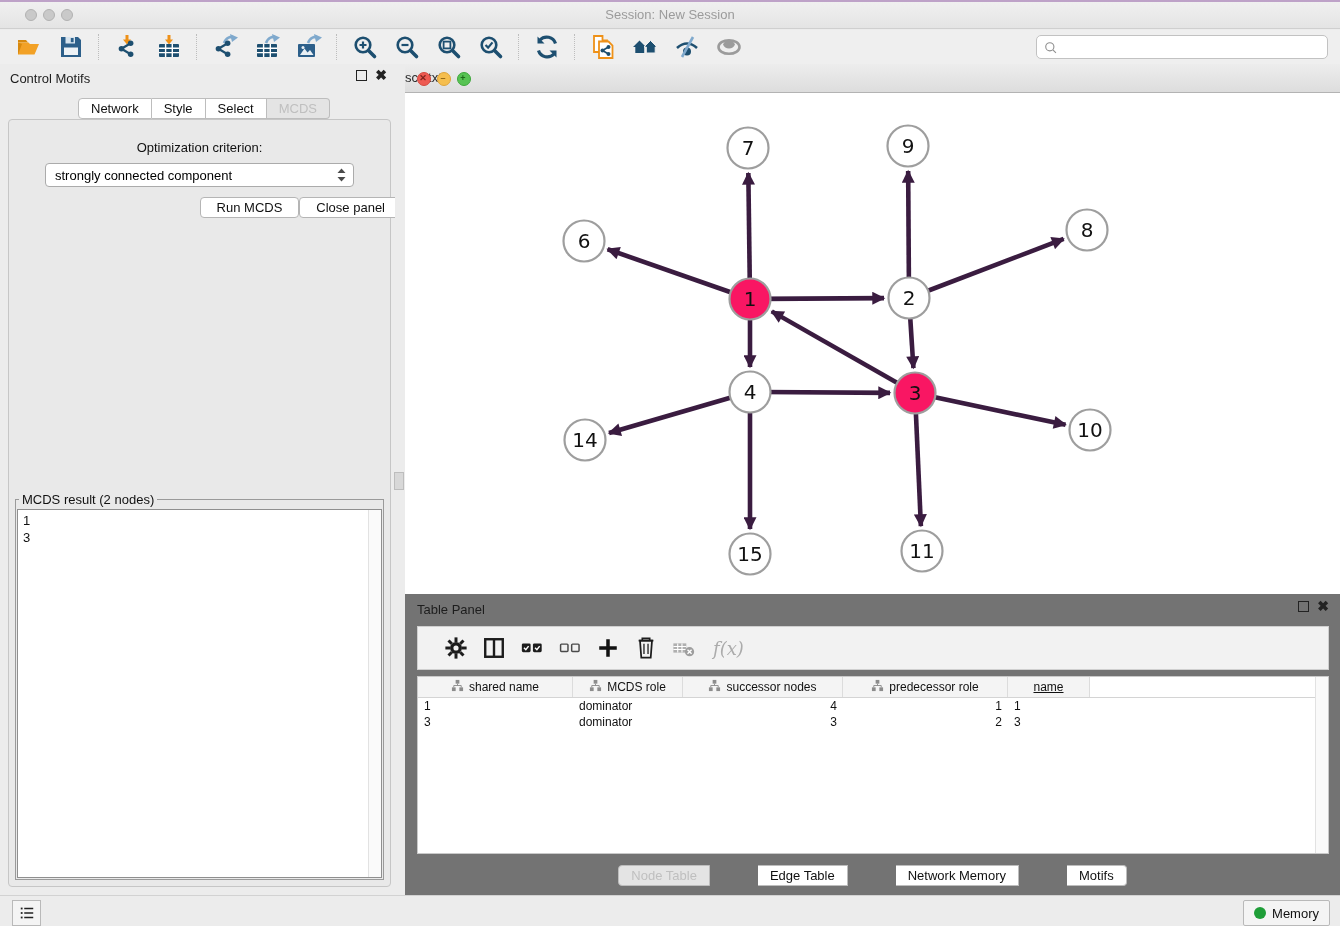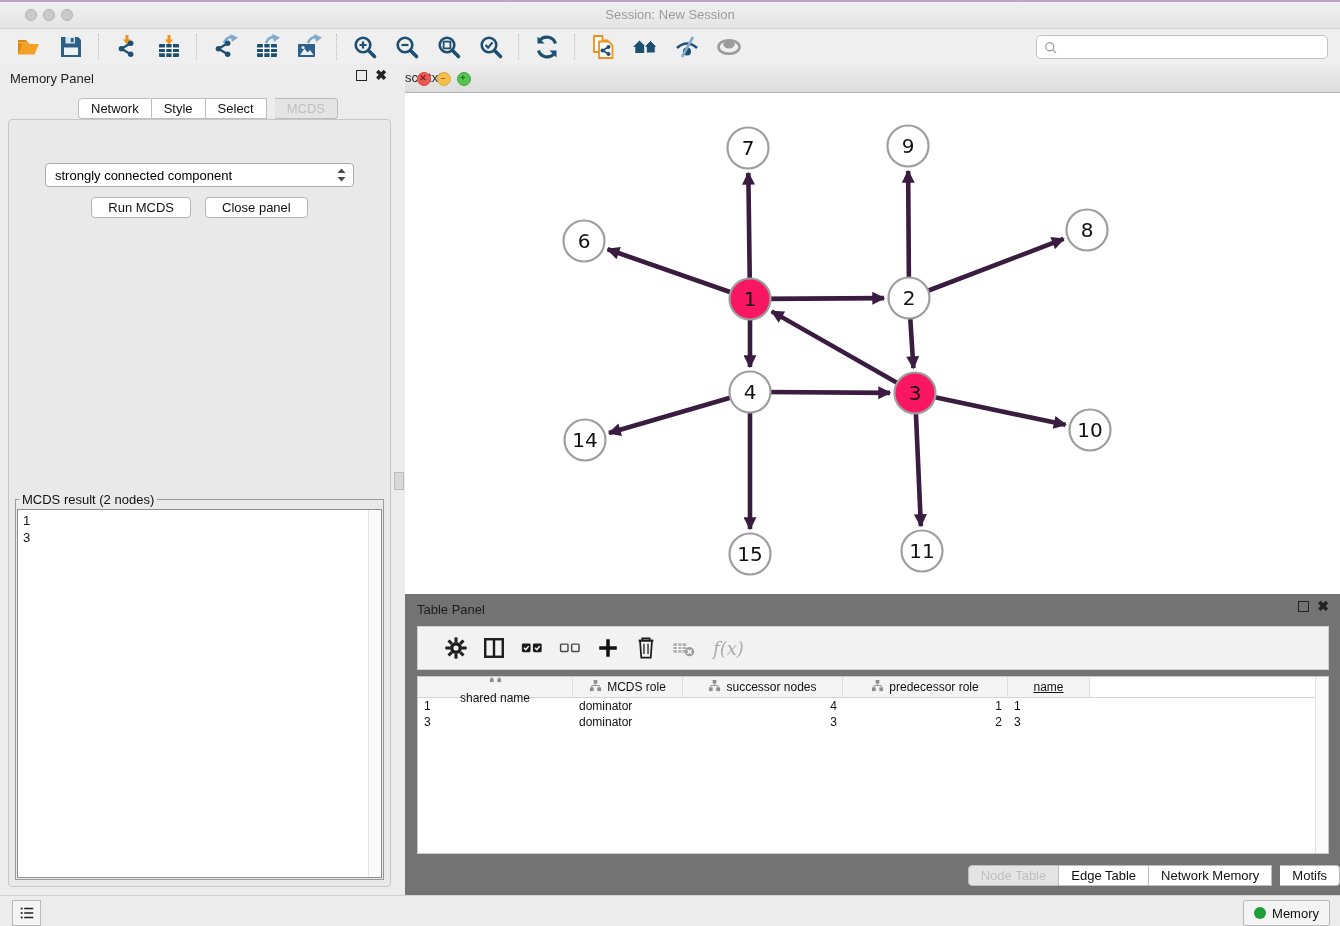--- a/index.html
+++ b/index.html
@@ -26,29 +26,29 @@
   #cp-header{position:absolute;left:0;top:0;width:100%;height:28px;}
   #cp-title{position:absolute;left:10px;top:7px;font-size:13px;color:#1d1d1d;}
   .panel-btns{position:absolute;right:8px;top:6px;display:flex;gap:8px;}
   .float-glyph{width:11px;height:11px;border:1.6px solid #222;box-sizing:border-box;}
   .close-glyph{font-size:14px;font-weight:bold;color:#222;line-height:11px;}
   .tabrow{display:flex;}
   #cp-tabs{position:absolute;left:78px;top:34px;}
   .tab{border:1px solid #BDBDBD;background:#fff;color:#111;font-size:13px;padding:2px 12px;
        border-left-width:0;cursor:default;white-space:nowrap;}
   .tab:first-child{border-left-width:1px;border-radius:4px 0 0 4px;}
-  .tab:last-child{border-radius:0 4px 4px 0;margin-left:8px;}
+  .tab:last-child{border-radius:0 4px 4px 0;}
   .tab.active{background:#E4E4E4;color:#BFBFBF;}
   #cp-box{position:absolute;left:8px;right:4px;top:55px;bottom:8px;background:#E9E9E9;
           border:1px solid #C6C6C6;border-radius:4px;}
   #opt-label{position:absolute;left:0;top:20px;width:100%;text-align:center;font-size:13px;color:#111;}
   #criterion-select{position:absolute;left:36px;right:36px;top:43px;height:22px;background:#fff;
           border:1px solid #ABABAB;border-radius:4px;display:flex;align-items:center;font-size:13px;}
   #criterion-select .val{flex:1;padding-left:9px;}
-  .cp-buttons{position:absolute;left:0;top:77px;width:100%;display:flex;justify-content:center;gap:14px;}
+  .cp-buttons{position:absolute;left:12px;top:77px;width:100%;display:flex;justify-content:flex-end;}
   .mac-btn{background:#fff;border:1px solid #B5B5B5;border-radius:4px;font-size:13px;color:#111;
            padding:2px 16px;font-family:"Liberation Sans",sans-serif;}
   #mcds-fieldset{position:absolute;left:6px;right:6px;top:372px;bottom:6px;border:1px solid #9A9A9A;
            margin:0;padding:1px;}
   #mcds-fieldset legend{font-size:13px;color:#111;padding:0 3px;margin-left:2px;}
   #mcds-result{position:absolute;left:1px;right:1px;top:2px;bottom:1px;background:#fff;
            border:1px solid #8F8F8F;font-size:13px;color:#111;}
   #mcds-lines{position:absolute;left:5px;top:2px;line-height:17px;white-space:pre-line;}
   .vscroll{position:absolute;right:0;top:0;bottom:0;width:12px;background:#FAFAFA;border-left:1px solid #E2E2E2;}
   
@@ -73,21 +73,21 @@
   .tpt-icon{width:30px;height:30px;margin:0 4px;display:flex;align-items:center;justify-content:center;}
   #fx-label{font-family:"DejaVu Serif",serif;font-style:italic;font-size:18px;color:#ABABAB;margin-left:10px;}
   #node-table{position:absolute;left:12px;right:11px;top:82px;bottom:41px;background:#fff;
       border:1px solid #C9C9C9;overflow:hidden;}
   #nt-header{display:flex;height:20px;border-bottom:1px solid #D4D4D4;}
   .nt-h{background:#F4F4F4;border-right:1px solid #DCDCDC;display:flex;align-items:center;
       justify-content:center;font-size:12px;color:#111;gap:5px;box-sizing:border-box;}
   .nt-row{display:flex;height:16px;font-size:12px;color:#111;}
   .nt-c{box-sizing:border-box;padding:0 6px;line-height:16px;overflow:hidden;}
   .ra{text-align:right;}
-  #tp-tabs{position:absolute;left:0;bottom:9px;width:100%;display:flex;justify-content:flex-end;}
+  #tp-tabs{position:absolute;left:0;bottom:9px;width:100%;display:flex;justify-content:center;gap:48px;}
   
   #statusbar{left:0;top:893px;width:100%;height:33px;background:#ECECEC;border-top:1px solid #D2D2D2;}
   #list-btn{position:absolute;left:12px;top:4px;width:27px;height:24px;background:#F4F4F4;
       border:1px solid #B9B9B9;display:flex;align-items:center;justify-content:center;}
   #memory-btn{position:absolute;right:10px;top:4px;height:24px;background:#F4F4F4;border:1px solid #B9B9B9;
       border-radius:2px;display:flex;align-items:center;gap:6px;padding:0 10px;font-size:13px;color:#111;}
   #mem-dot{width:12px;height:12px;border-radius:50%;background:#1F9E38;}
 </style>
 </head>
 <body>
@@ -254,33 +254,34 @@
           <circle cx="10" cy="10" r="6" fill="none" stroke="#8E8E8E" stroke-width="1.6"></circle>
           <path d="M14.5 14.5L19 19" stroke="#8E8E8E" stroke-width="1.6"></path>
         </svg>
     </span>
     <input placeholder="" style="">
   </div>
 </div>
 
 <div id="control-panel" class="abs">
   <div id="cp-header">
-    <span id="cp-title">Memory Panel</span>
+    <span id="cp-title">Control Motifs</span>
     <span class="panel-btns">
       <span class="float-glyph"></span>
       <span class="close-glyph">✖</span>
     </span>
   </div>
   <div id="cp-tabs" class="tabrow">
       <span class="tab">Network</span>
       <span class="tab">Style</span>
       <span class="tab">Select</span>
       <span class="tab active">MCDS</span>
     </div>
   <div id="cp-box">
+    <div id="opt-label">Optimization criterion:</div>
     <div id="criterion-select">
       <span class="val">strongly connected component</span>
       <span style="margin-right:6px;display:flex">
         <svg width="11" height="16" viewBox="0 0 11 16">
             <path d="M1.5 6L5.5 1.5L9.5 6z" fill="#4a4a4a"></path>
             <path d="M1.5 10L5.5 14.5L9.5 10z" fill="#4a4a4a"></path>
           </svg>
       </span>
     </div>
     <div class="cp-buttons">
@@ -452,21 +453,21 @@
             </g>
             <circle cx="19" cy="17" r="5" fill="#9E9E9E"></circle>
             <path d="M16.8 14.8l4.4 4.4M21.2 14.8l-4.4 4.4" stroke="#fff" stroke-width="1.5"></path>
           </svg>
         </span>
       </span>
     <span id="fx-label">f(x)</span>
   </div>
   <div id="node-table">
     <div id="nt-header">
-        <div class="nt-h" style="width: 155px; flex-direction: column;">
+        <div class="nt-h" style="width: 155px;">
           <span><svg width="13" height="13" viewBox="0 0 14 14">
               <g fill="#8C8C8C">
                 <rect x="5" y="1" width="4" height="4"></rect>
                 <rect x="1" y="9" width="4" height="4"></rect>
                 <rect x="9" y="9" width="4" height="4"></rect>
               </g>
               <path d="M7 5v2M3 9V7h8v2" stroke="#8C8C8C" fill="none"></path>
             </svg></span>
           <span>shared name</span>
         </div>

